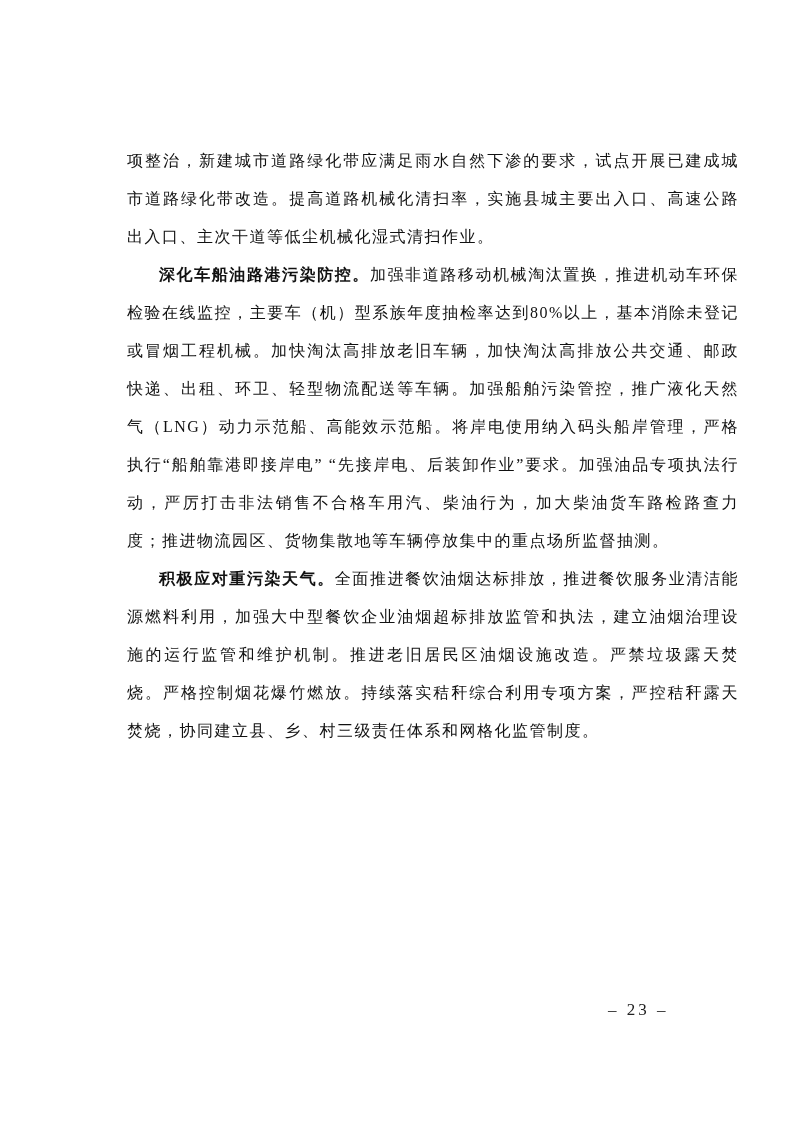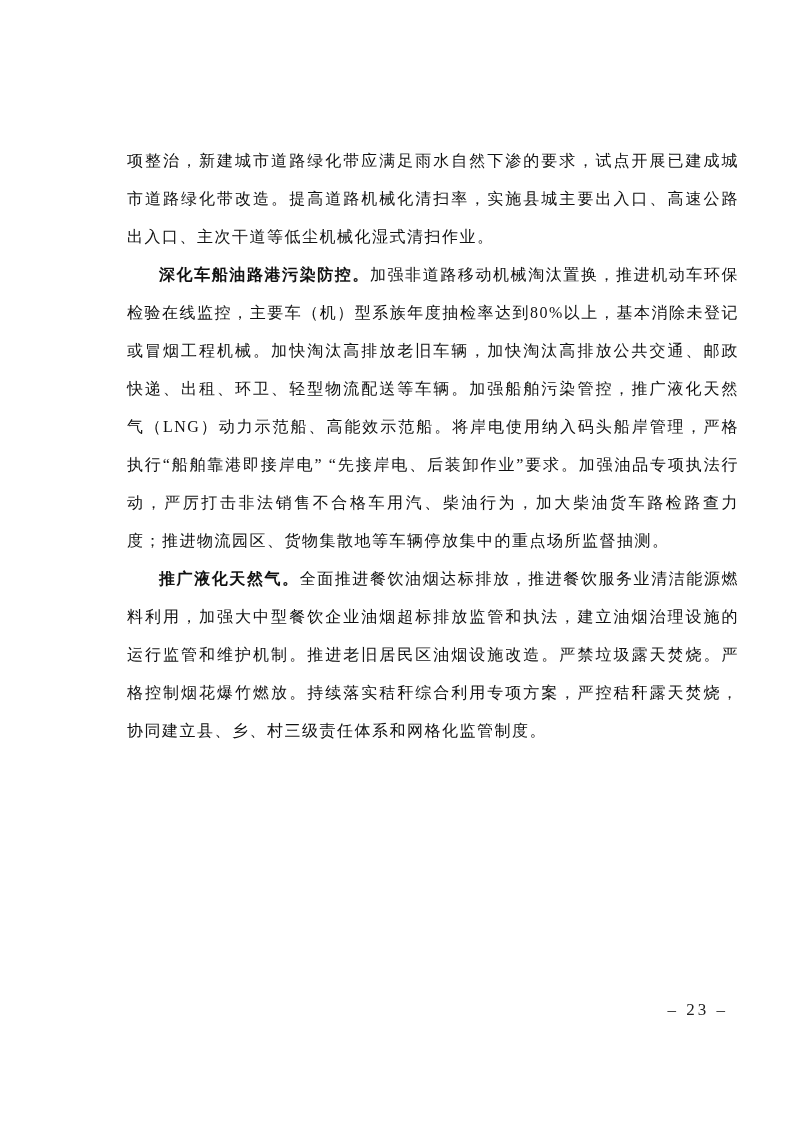--- a/index.html
+++ b/index.html
@@ -38,37 +38,37 @@
     text-indent: 2em;
   }
   .lead {
     font-weight: bold;
   }
   .footer {
     position: absolute;
     top: 1000px;
     left: 608px;
     width: 120px;
-    text-align: right;
+    text-align: left;
     font-size: 17px;
     letter-spacing: 3px;
     color: #222222;
   }
 </style>
 </head>
 <body>
 
 <div class="page">
 
   <div class="content">
 
     <p><span>项整治，新建城市道路绿化带应满足雨水自然下渗的要求，试点开展已建成城市道路绿化带改造。提高道路机械化清扫率，实施县城主要出入口、高速公路出入口、主次干道等低尘机械化湿式清扫作业。</span></p>
 
     <p class="indent"><span class="lead">深化车船油路港污染防控。</span><span>加强非道路移动机械淘汰置换，推进机动车环保检验在线监控，主要车（机）型系族年度抽检率达到80%以上，基本消除未登记或冒烟工程机械。加快淘汰高排放老旧车辆，加快淘汰高排放公共交通、邮政快递、出租、环卫、轻型物流配送等车辆。加强船舶污染管控，推广液化天然气（LNG）动力示范船、高能效示范船。将岸电使用纳入码头船岸管理，严格执行“船舶靠港即接岸电” “先接岸电、后装卸作业”要求。加强油品专项执法行动，严厉打击非法销售不合格车用汽、柴油行为，加大柴油货车路检路查力度；推进物流园区、货物集散地等车辆停放集中的重点场所监督抽测。</span></p>
 
-    <p class="indent"><span class="lead">推广液化天然气。</span><span>全面推进餐饮油烟达标排放，推进餐饮服务业清洁能源燃料利用，加强大中型餐饮企业油烟超标排放监管和执法，建立油烟治理设施的运行监管和维护机制。推进老旧居民区油烟设施改造。严禁垃圾露天焚烧。严格控制烟花爆竹燃放。持续落实秸秆综合利用专项方案，严控秸秆露天焚烧，协同建立县、乡、村三级责任体系和网格化监管制度。</span></p>
+    <p class="indent"><span class="lead">积极应对重污染天气。</span><span>全面推进餐饮油烟达标排放，推进餐饮服务业清洁能源燃料利用，加强大中型餐饮企业油烟超标排放监管和执法，建立油烟治理设施的运行监管和维护机制。推进老旧居民区油烟设施改造。严禁垃圾露天焚烧。严格控制烟花爆竹燃放。持续落实秸秆综合利用专项方案，严控秸秆露天焚烧，协同建立县、乡、村三级责任体系和网格化监管制度。</span></p>
 
 
   </div>
 
   <div class="footer">– 23 –</div>
 
 </div>
 
 </body></html>

